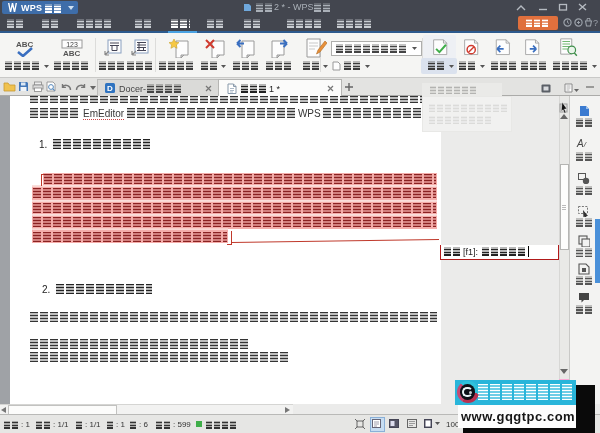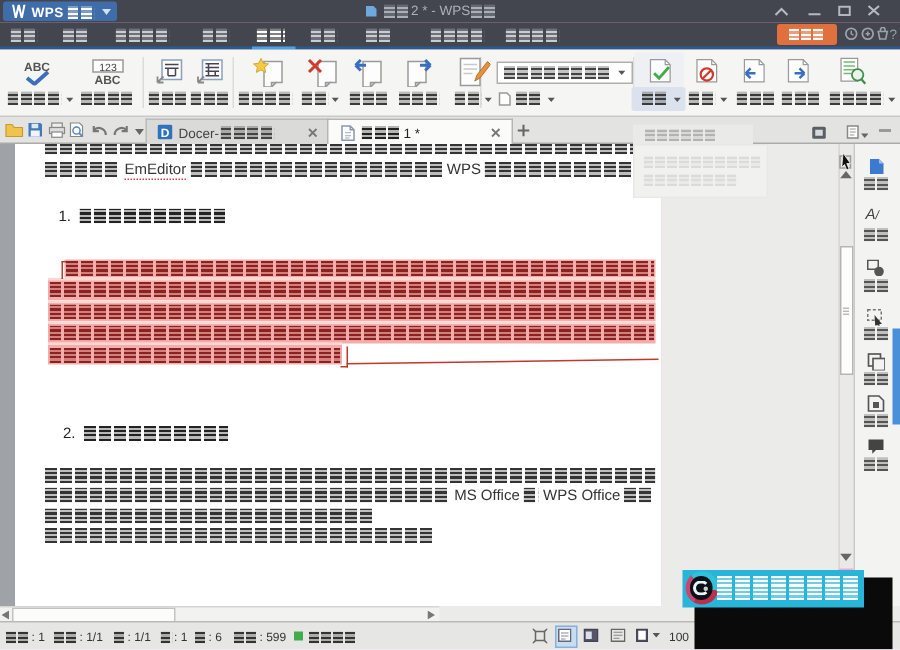--- a/index.html
+++ b/index.html
@@ -289,23 +289,28 @@
         <span class="ab zh z10" style="left:1px;top:1.3px;width:403px;color:#8b2222"></span>
       </div>
   <div class="ab" style="left:32px;top:134.4px;width:196px;height:12.6px;background:#f4adaa;box-shadow:0 -1.8px 0 #f9d8d4">
         <span class="ab zh z10" style="left:1px;top:1.3px;width:194px;color:#8b2222"></span>
       </div>
   <div class="ab" style="left:40.5px;top:77.5px;width:2.5px;height:11.5px;border-left:1.5px solid #c0392b;border-top:1.5px solid #c0392b"></div>
   <div class="ab" style="left:227px;top:135px;width:3.5px;height:12.5px;border-right:1.5px solid #c0392b;border-bottom:1.5px solid #c0392b"></div>
   <svg class="ab" style="left:230px;top:139px" width="210" height="9">
         <path d="M1 7.5 L209 4.5" stroke="#c0392b" stroke-width="1"></path>
       </svg>
+  <div class="ab" style="left:440px;top:148.6px;width:117px;height:14px;background:#fff;border:1px solid #b11a1a;border-top:none">
+        <span class="ab zh z9" style="left:3px;top:2.5px;width:18px;color:#222"></span>
+        <span class="ab lat" style="left:22px;top:2px;font-size:9px;color:#222">[f1]:</span>
+        <span class="ab zh z9" style="left:41px;top:2.5px;width:45px;color:#222"></span>
+        <span class="ab" style="left:87px;top:1px;width:1px;height:11px;background:#000"></span>
+      </div>
   <div class="ab" style="left:42px;top:187.5px;color:#222;font-size:10px"><span class="lat">2.&nbsp;&nbsp;</span><span class="zh z10" style="width:96px"></span></div>
   <div class="ab" style="left:30px;top:216px;color:#343434"><span class="zh z10" style="width:407px"></span></div>
-  <div class="ab" style="left:30px;top:229.3px;color:#343434;font-size:10px"><span class="zh z10" style="width:270px"></span><span class="lat">&nbsp;MS Office&nbsp;</span><span class="zh z10" style="width:10px"></span><span class="lat">&nbsp;WPS Office&nbsp;</span><span class="zh z10" style="width:20px"></span></div>
   <div class="ab" style="left:30px;top:242.6px;color:#343434"><span class="zh z10" style="width:218px"></span></div>
   <div class="ab" style="left:30px;top:255.9px;color:#343434"><span class="zh z10" style="width:260px"></span></div>
   <div class="ab" style="left:559.5px;top:68px;width:7px;height:84px;background:#fdfdfc;border:1px solid #b5b5b3">
         <div class="ab" style="left:1.5px;top:40px;width:4px;height:1px;background:#bbb;box-shadow:0 2px 0 #bbb,0 4px 0 #bbb"></div>
       </div>
   <svg class="ab" style="left:559px;top:6px" width="10" height="12">
         <rect x="1" y="2" width="7" height="8" fill="#e2e2e0" stroke="#9a9a9a"></rect>
         <path d="M3 0 l5 7 -2.5 0 1.5 3.5 -1.5 .8 -1.5 -3.6 -1.8 1.8 Z" fill="#111" stroke="#fff" stroke-width=".5"></path>
       </svg>
   <svg class="ab" style="left:560px;top:18px" width="8" height="5">
@@ -411,13 +416,16 @@
 <div class="ab" id="wm" style="left:0;top:0;width:600px;height:433px;pointer-events:none">
  <div class="ab" style="left:463px;top:385px;width:132px;height:48px;background:#0a0a0a"></div>
  <div class="ab" style="left:455px;top:379.5px;width:121px;height:25.5px;background:#29b5da">
   <div class="ab" style="left:1.5px;top:1.5px;width:22px;height:22px;border-radius:50%;background:conic-gradient(from -40deg,#2ec2dc 0 140deg,#b83050 140deg 250deg,#c44a74 250deg 360deg)">
    <div class="ab" style="left:3.2px;top:3.2px;width:15.6px;height:15.6px;border-radius:50%;background:#0c1118"></div>
    <div class="ab" style="left:5.8px;top:5.8px;width:10.4px;height:10.4px;border-radius:50%;border:2px solid #e8f4f8;border-right-color:transparent;box-sizing:border-box"></div>
           <div class="ab" style="left:12.5px;top:9.5px;width:3px;height:3px;border-radius:50%;background:#c9ced4"></div>
   </div>
   <span class="ab zh z12" style="left:23px;top:4.5px;width:96px;color:#fff;height:16px"></span>
  </div>
+ <div class="ab" style="left:458px;top:405px;width:118px;height:23px;background:#fdfdfd;overflow:hidden">
+  <span class="ab lat" style="left:3px;top:4px;font-size:13px;font-weight:bold;color:#161616;letter-spacing:.5px">www.gqgtpc.com</span>
+ </div>
 </div>
 </div>
 </body></html>

